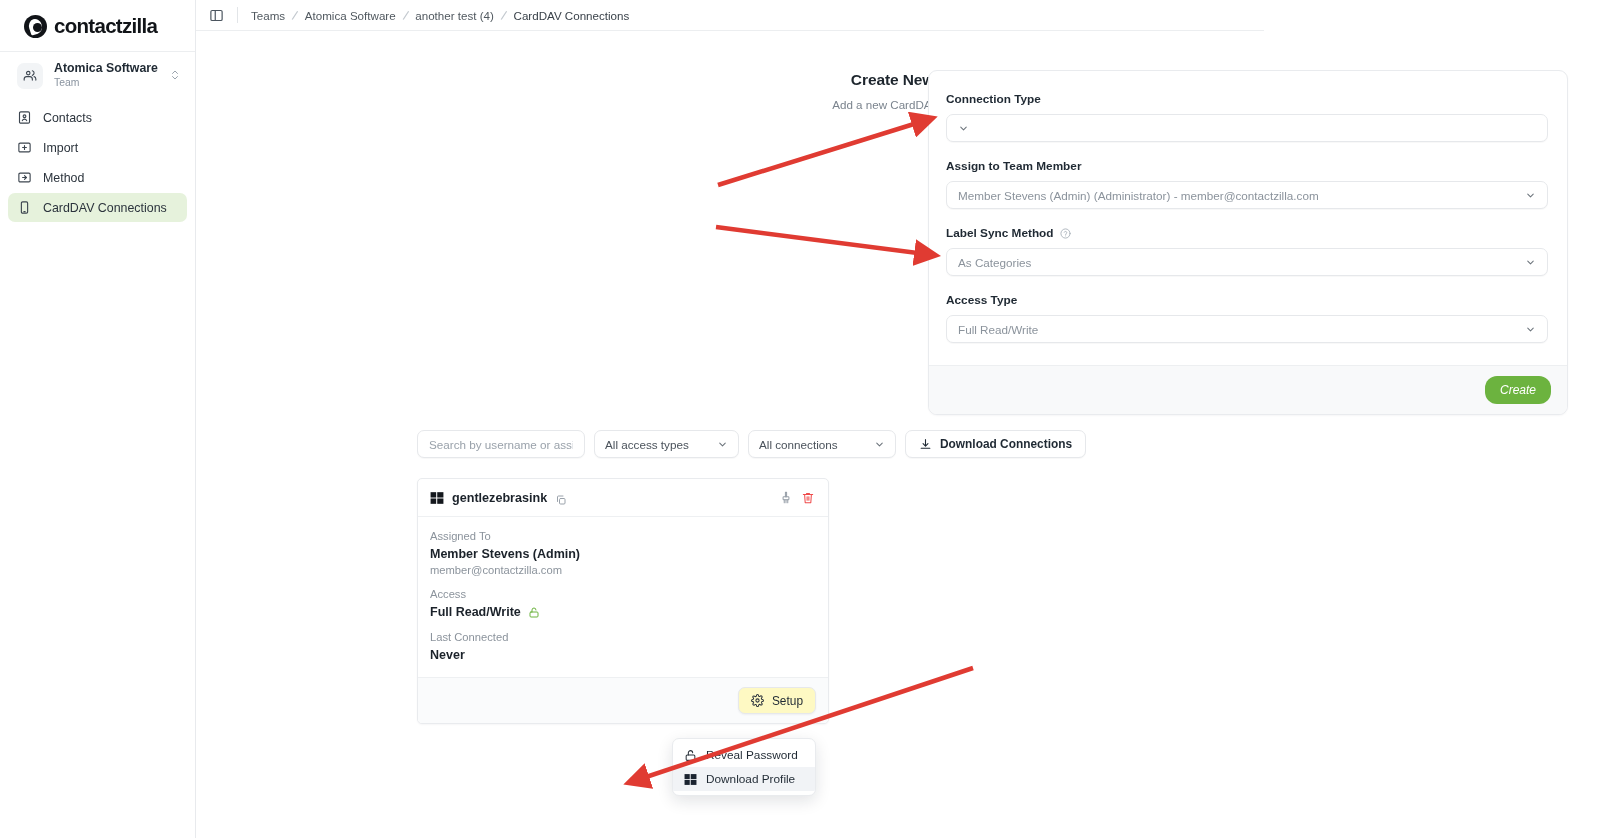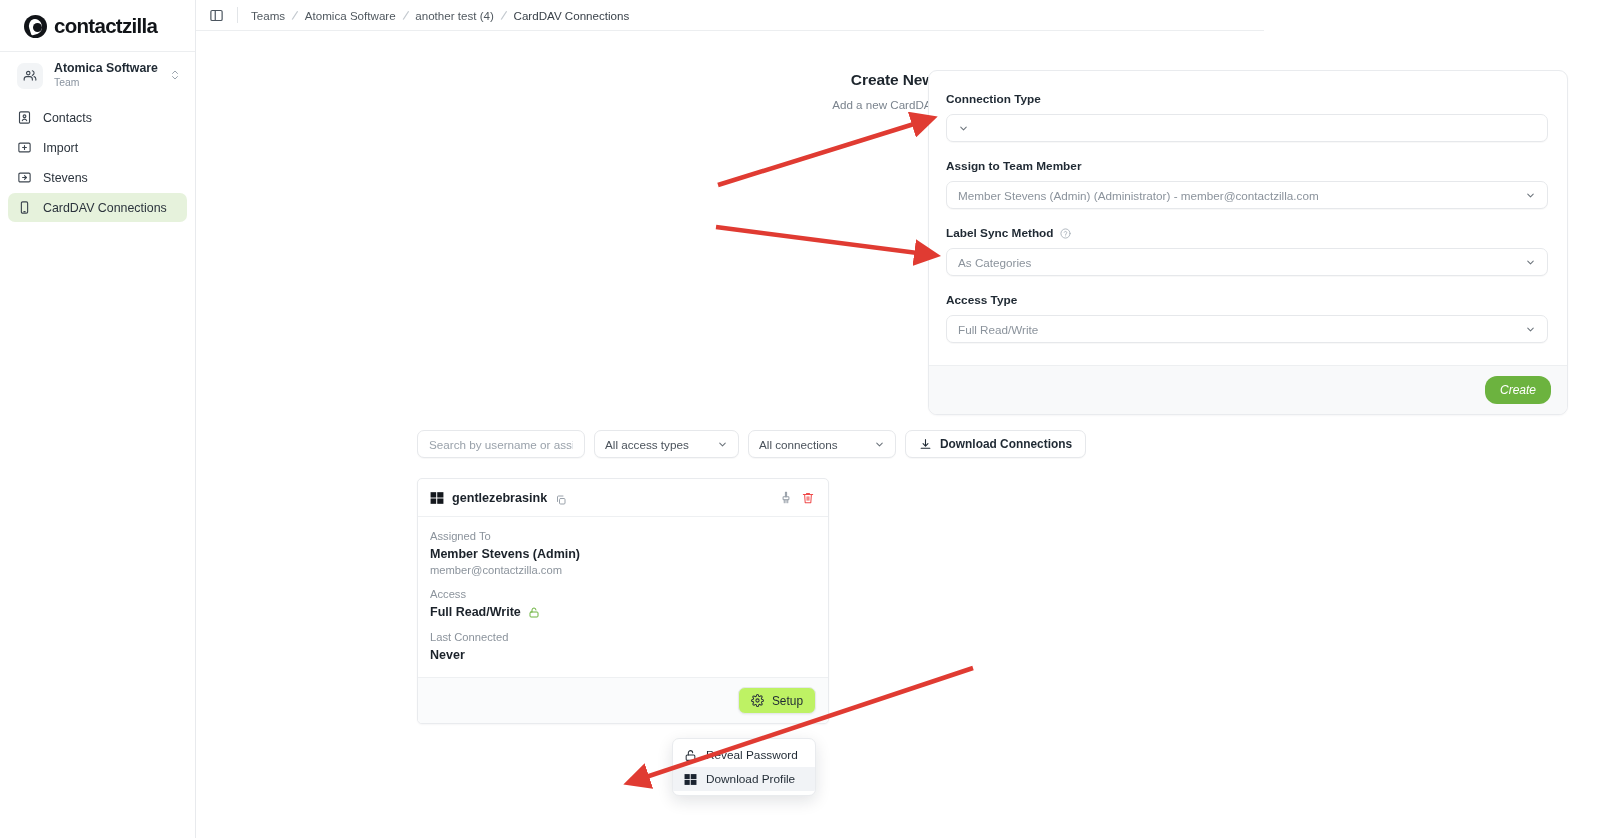--- a/index.html
+++ b/index.html
@@ -168,21 +168,21 @@
   .kv:last-child { margin-bottom: 0; }
   .k { font-size: 11.2px; color: #8b939c; margin-bottom: 5px; }
   .v { font-size: 12.5px; font-weight: bold; color: #1b222a; display: flex; align-items: center; gap: 7px; }
   .v-sub { font-size: 11.2px; color: #8b939c; margin-top: 3px; }
   .unlock-ico { width: 12px; height: 13px; color: #6cb33f; }
   .conn-foot {
     background: #fafbfc; border-top: 1px solid #eef0f2;
     padding: 9px 12px; display: flex; justify-content: flex-end;
   }
   .btn-setup {
-    height: 27px; border: 1px solid #e6e8eb; border-radius: 7px; background: #bef264;
+    height: 27px; border: 1px solid #e6e8eb; border-radius: 7px; background: #fef9c3;
     display: flex; align-items: center; gap: 8px; padding: 0 12px;
     font-size: 11.9px; color: #1f2933; cursor: pointer; font-family: inherit;
     box-shadow: 0 1px 2px rgba(16,24,40,.05);
   }
   .gear-ico { width: 13px; height: 13px; color: #2b333c; }
 
   
   .menu {
     position: absolute; left: 476px; top: 738px; width: 144px;
     background: #ffffff; border: 1px solid #e9ebee; border-radius: 7px;
@@ -253,21 +253,21 @@
         <span>Import</span>
       </div>
       <div class="nav-item">
         <span class="nav-ico">
           <svg viewBox="0 0 24 24" width="15" height="15" fill="none" stroke="#3c454f" stroke-width="1.8" stroke-linecap="round" stroke-linejoin="round">
               <rect x="3" y="5" width="18" height="14" rx="2"></rect>
               <path d="M12 9l3 3-3 3"></path>
               <path d="M9 12h6"></path>
             </svg>
         </span>
-        <span>Stevens</span>
+        <span>Method</span>
       </div>
       <div class="nav-item active">
         <span class="nav-ico">
           <svg viewBox="0 0 24 24" width="15" height="15" fill="none" stroke="#3c454f" stroke-width="1.8" stroke-linecap="round" stroke-linejoin="round">
               <rect x="7" y="3" width="10" height="18" rx="2"></rect>
               <path d="M11 18.5h2"></path>
             </svg>
         </span>
         <span>CardDAV Connections</span>
       </div>

